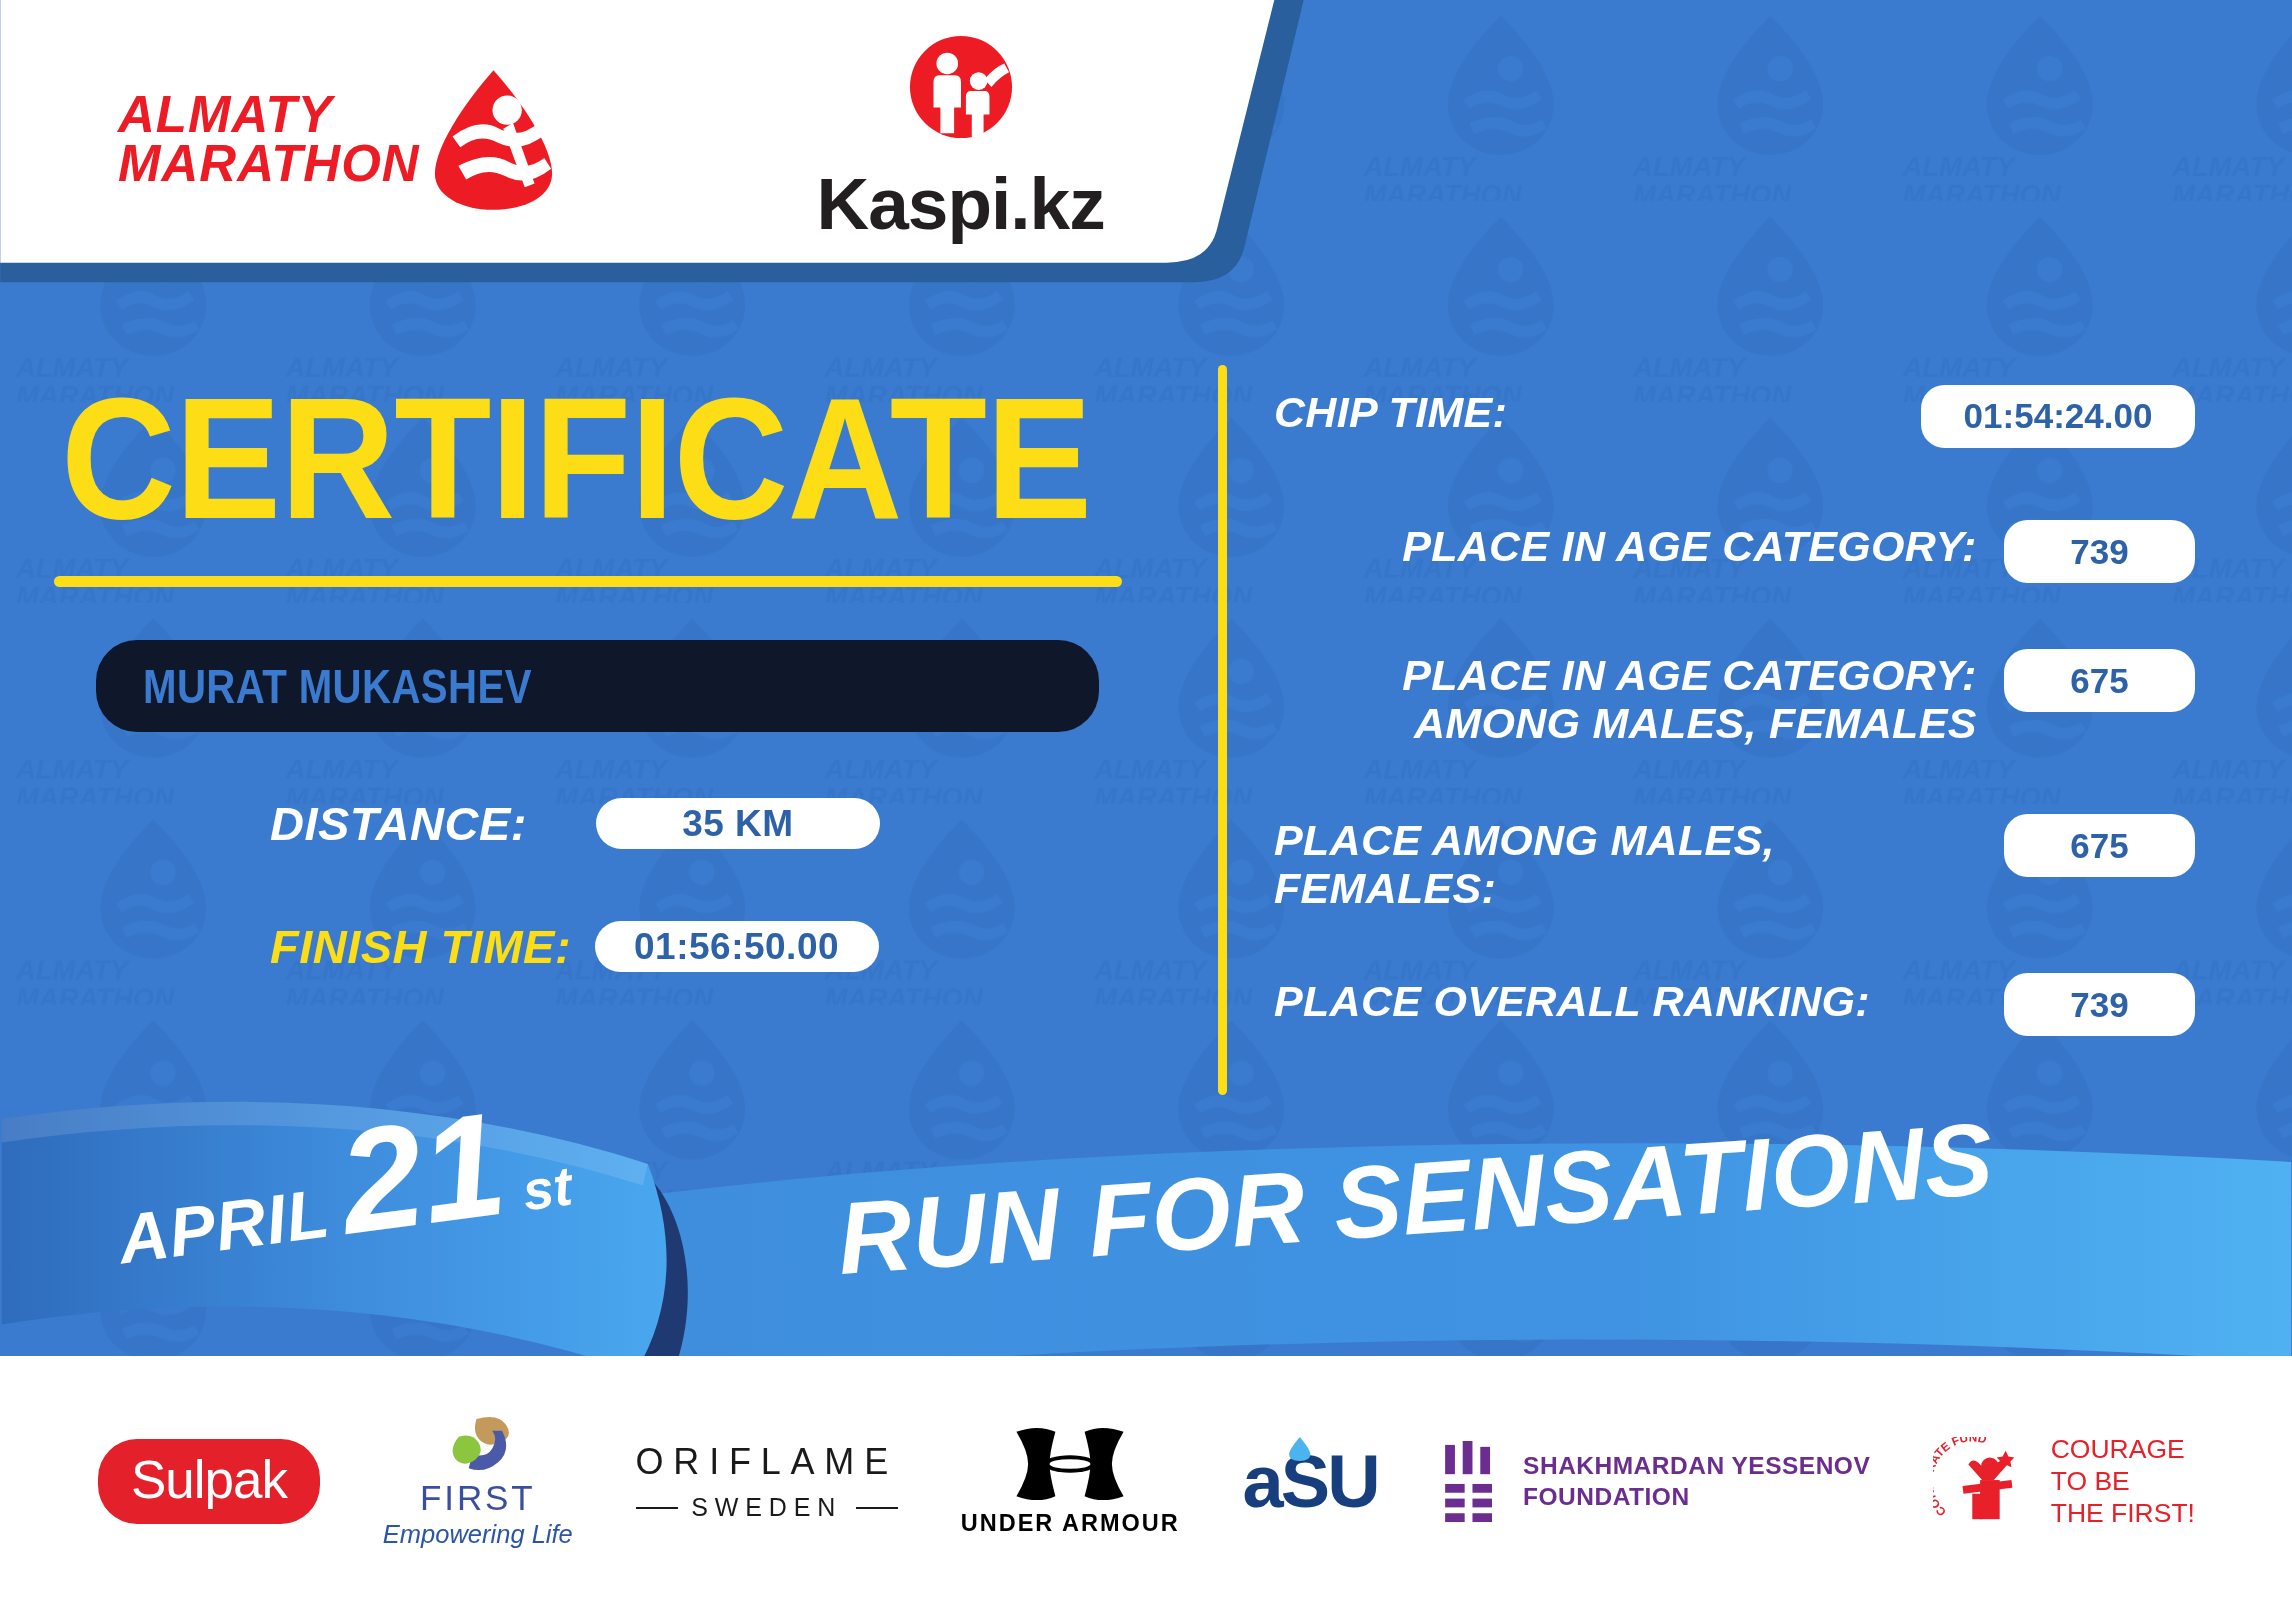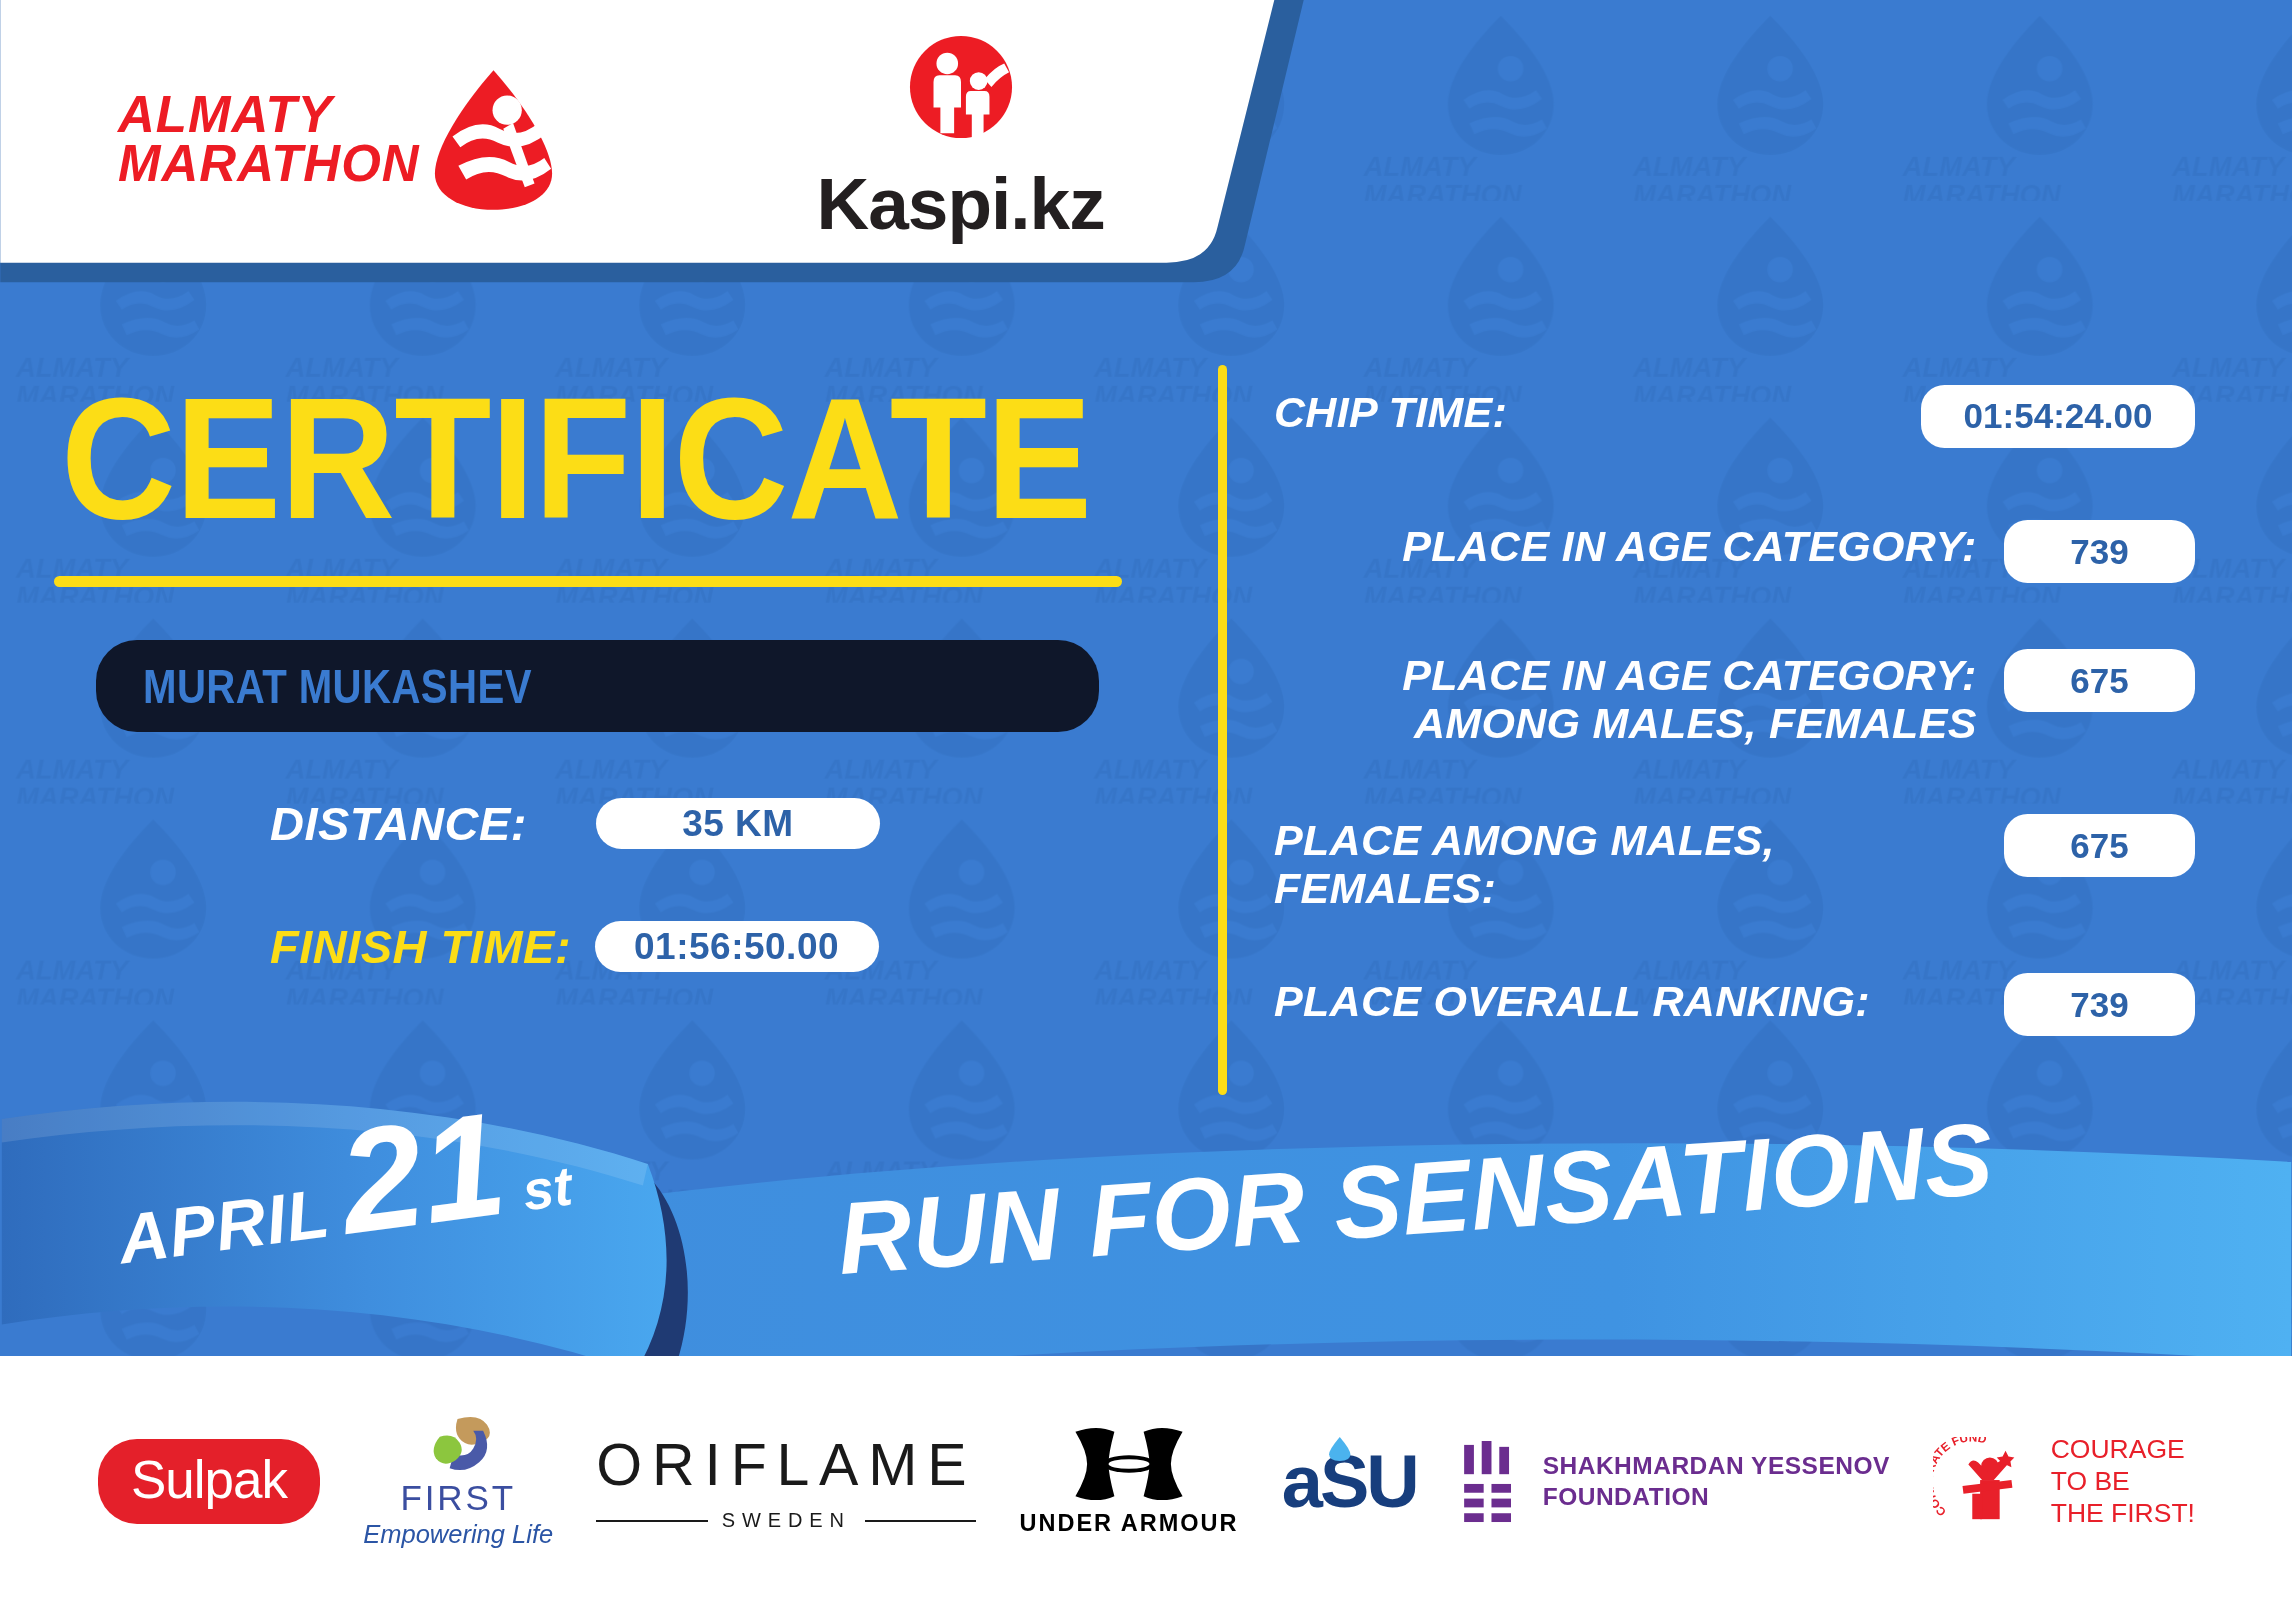--- a/index.html
+++ b/index.html
@@ -296,29 +296,29 @@
   }
 
   
   .sanofi { display: flex; flex-direction: column; align-items: center; gap: 2px; }
   .sanofi-name { color: #3b4ea0; font-size: 35px; letter-spacing: 2.9px; }
   .sanofi-tag { color: #2b55a5; font-size: 25.5px; font-style: italic; }
 
   
   .oriflame { display: flex; flex-direction: column; align-items: center; }
   .oriflame-name {
-    color: #1a1a1a; font-size: 59px; letter-spacing: 9.8px;
+    color: #1a1a1a; font-size: 36px; letter-spacing: 9.8px;
     font-weight: 300;
   }
   .oriflame-sub {
     display: flex; align-items: center; gap: 13.7px;
     margin-top: 9.8px; width: 100%;
   }
   .oriflame-sub .bar { flex: 1; height: 2px; background: #1a1a1a; }
-  .oriflame-sub .txt { color: #1a1a1a; font-size: 20px; letter-spacing: 6.9px; }
+  .oriflame-sub .txt { color: #1a1a1a; font-size: 25px; letter-spacing: 6.9px; }
 
   
   .ua { display: flex; flex-direction: column; align-items: center; gap: 7.8px; }
   .ua-word { color: #000; font-size: 23.5px; font-weight: bold; letter-spacing: 2px; }
 
   
   .asu { color: #173e7d; font-size: 74px; font-weight: bold; letter-spacing: -2.9px; position: relative; }
 
   
   .yess { display: flex; align-items: center; gap: 21.6px; }

